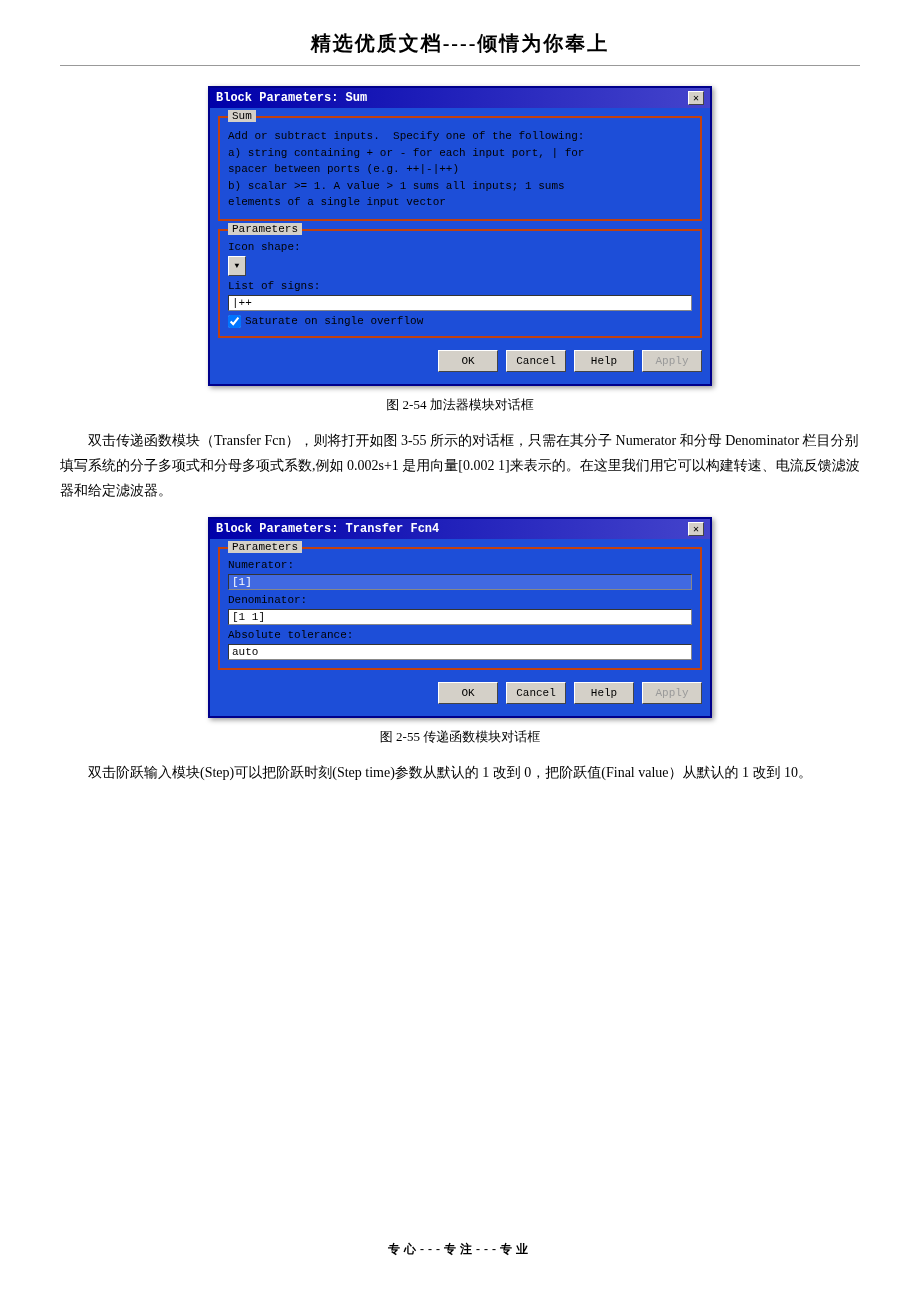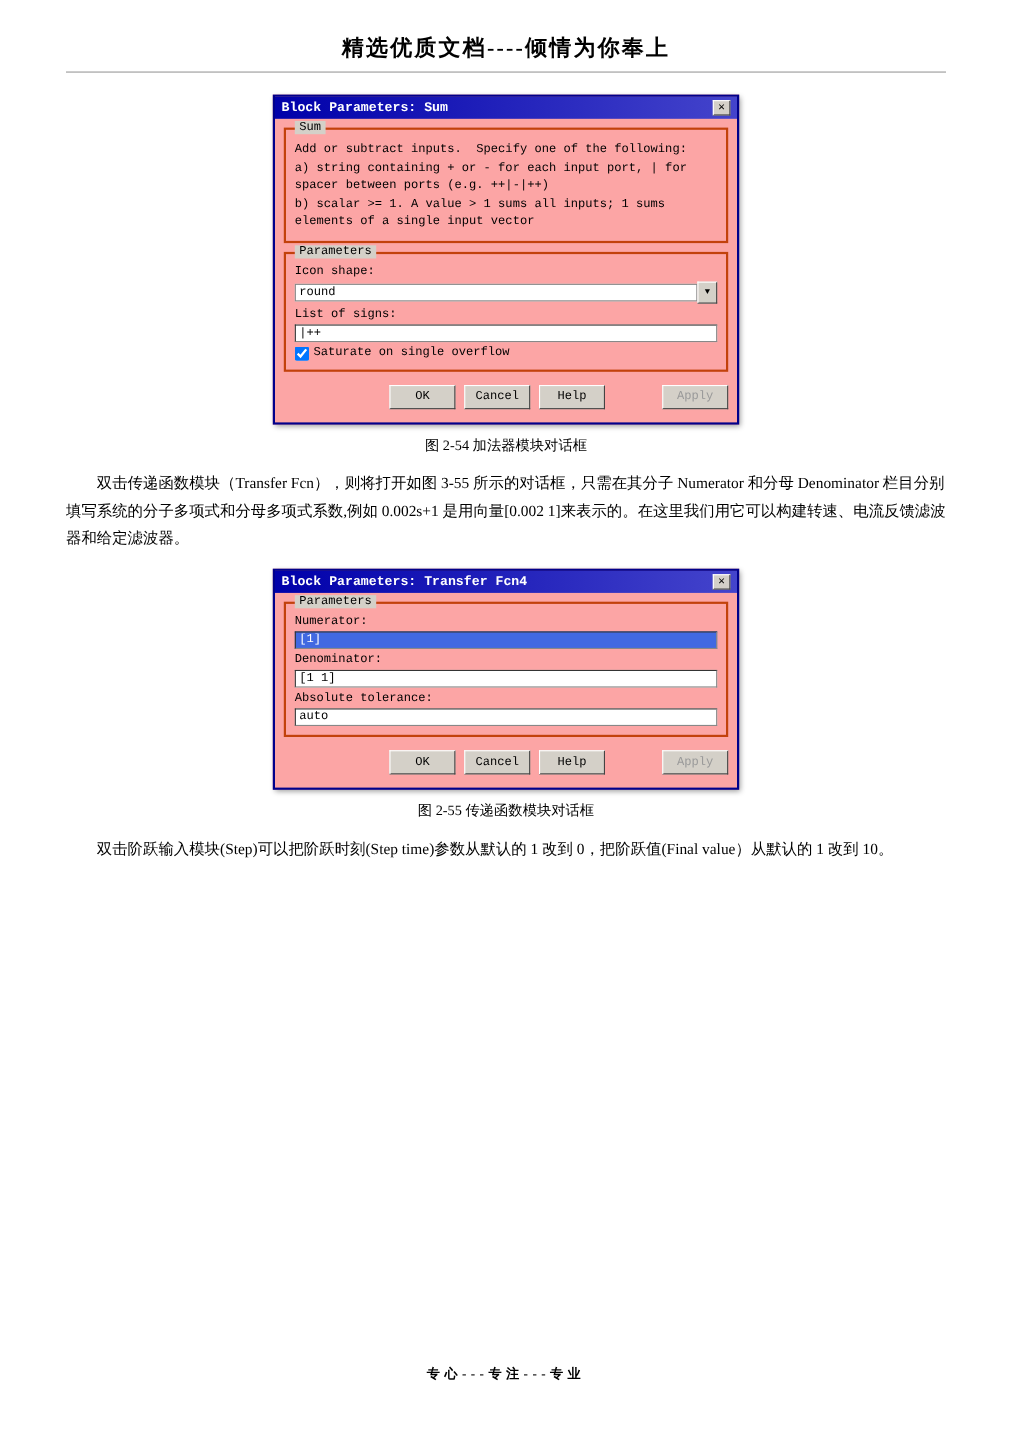--- a/index.html
+++ b/index.html
@@ -26,23 +26,23 @@
       margin-bottom: 20px;
     }
 
     .dialog-container {
       display: flex;
       justify-content: center;
       margin-bottom: 10px;
     }
 
     .dialog {
-      width: 424px;
+      width: 504px;
       border: 2px solid #00008b;
-      background: #fca5a5;
+      background: #1d4ed8;
       font-family: "Courier New", Courier, monospace;
       font-size: 12px;
       box-shadow: 2px 2px 5px rgba(0,0,0,0.4);
     }
 
     .dialog-titlebar {
       background: linear-gradient(to right, #0000aa, #4444cc);
       color: #fff;
       font-weight: bold;
       font-size: 12px;
@@ -170,21 +170,20 @@
       border: 1px solid #fff;
       border-right-color: #444;
       border-bottom-color: #444;
       cursor: pointer;
       padding: 0 8px;
     }
 
     .dialog-btn:disabled, .dialog-btn.disabled {
       color: #999;
       cursor: default;
-      margin-left: 44px;
     }
 
     .caption {
       text-align: center;
       font-size: 13px;
       margin: 8px 0 14px 0;
       font-family: SimSun, "宋体", serif;
     }
 
     .body-text {
@@ -239,21 +238,20 @@
           spacer between ports (e.g. ++|-|++)<br>
           b) scalar &gt;= 1. A value &gt; 1 sums all inputs; 1 sums<br>
           elements of a single input vector
         </div>
       </div>
 
       <div class="dialog-group">
         <span class="dialog-group-label">Parameters</span>
         <div class="dialog-label">Icon shape:</div>
         <div class="dialog-select-container">
-          <input class="dialog-select" type="text" value="round" readonly="" style="background: rgb(255, 255, 255);">
           <div class="select-arrow">▼</div>
         </div>
         <div class="dialog-label">List of signs:</div>
         <input class="dialog-input" type="text" value="|++" style="">
         <div class="checkbox-row">
           <input type="checkbox" checked="" class="checkbox-input" style="">
           <span>Saturate on single overflow</span>
         </div>
       </div>
 

